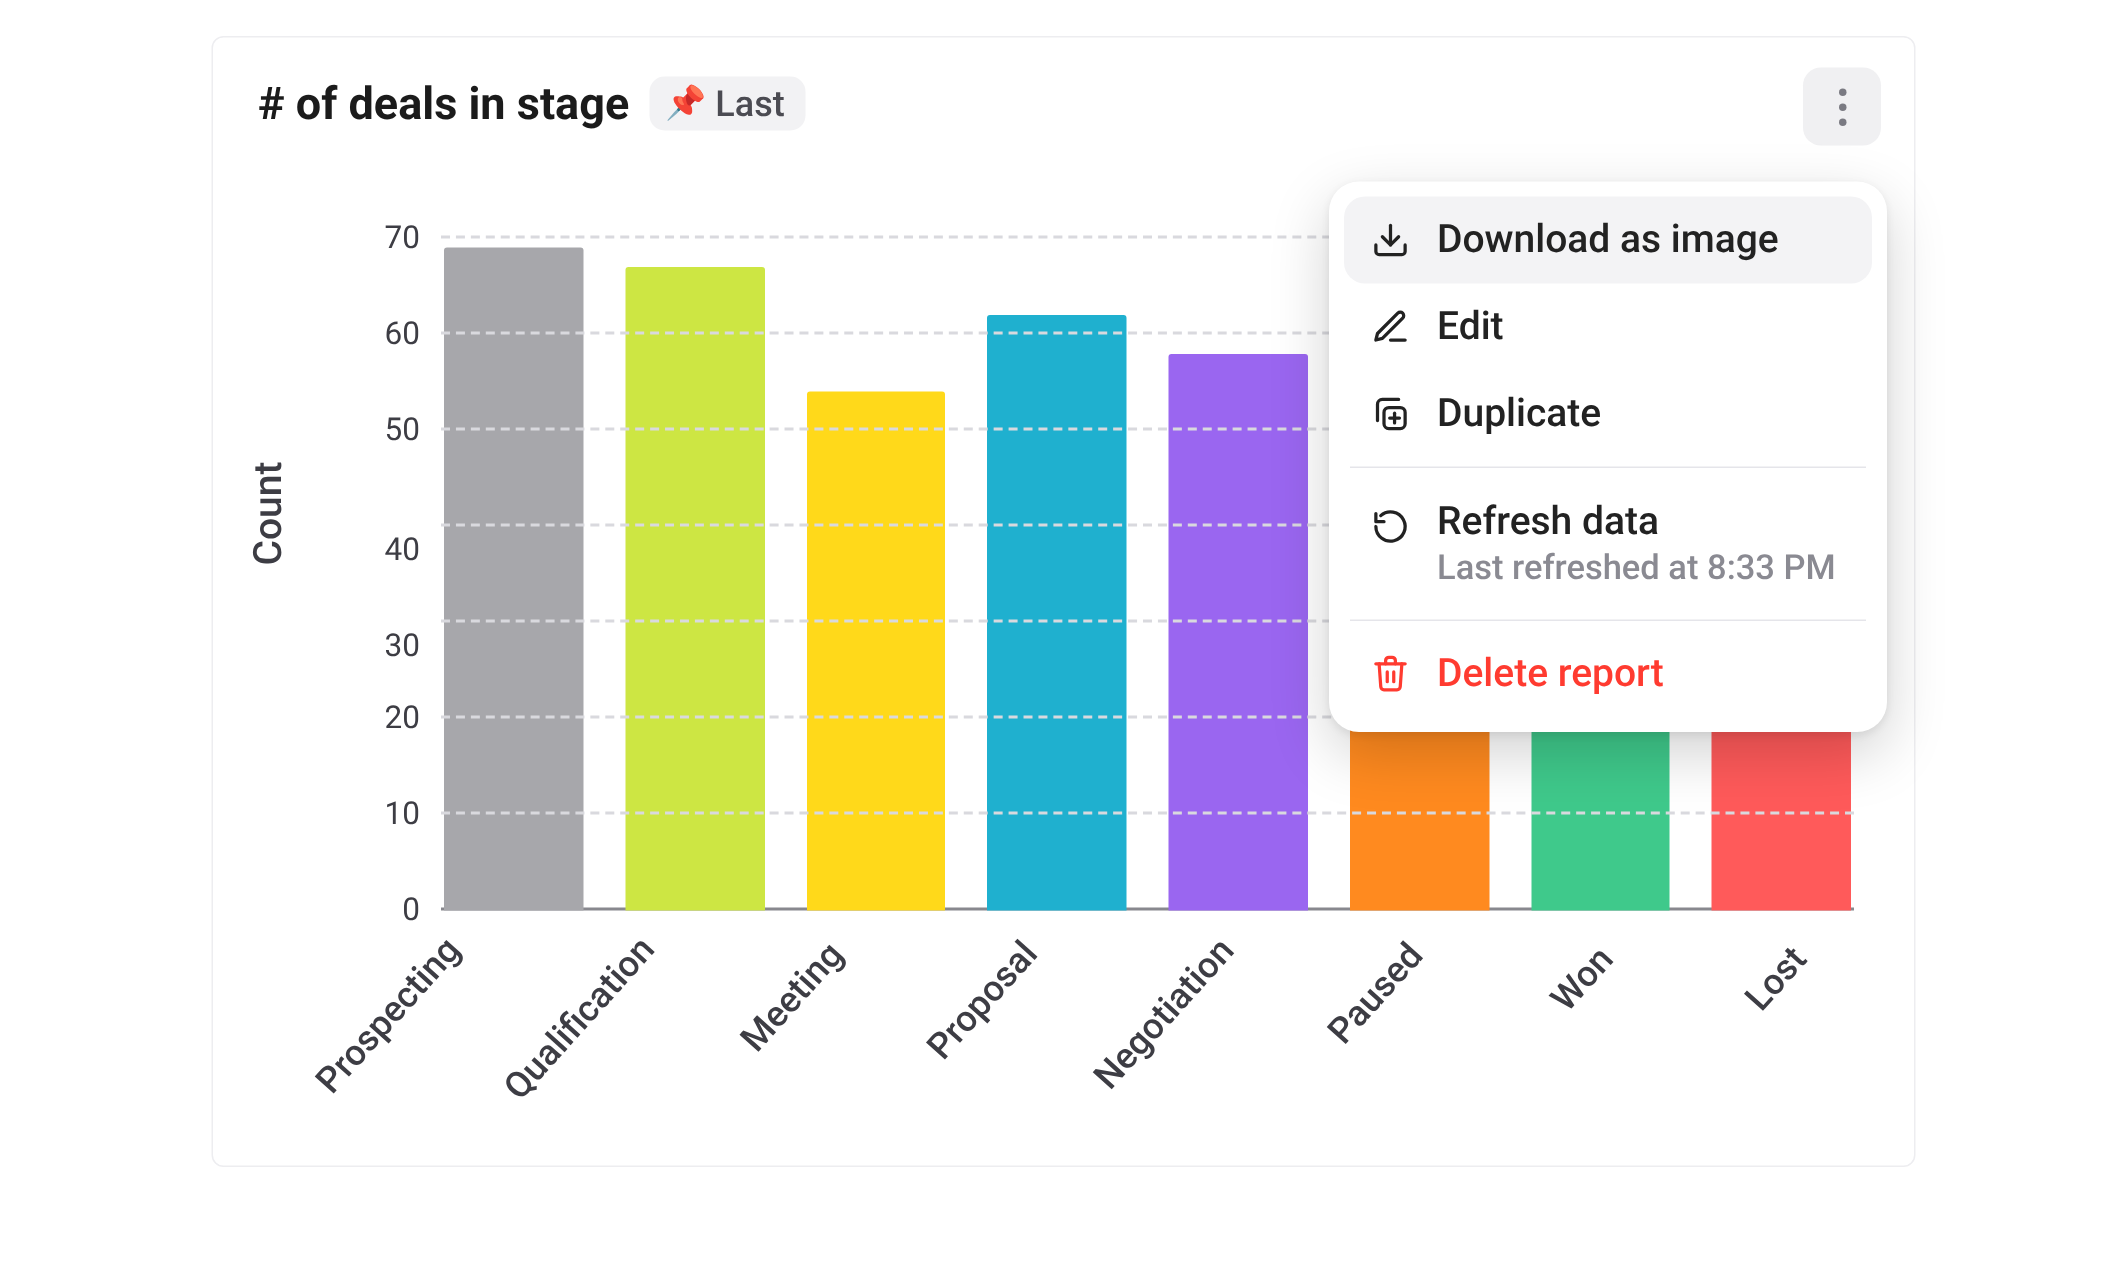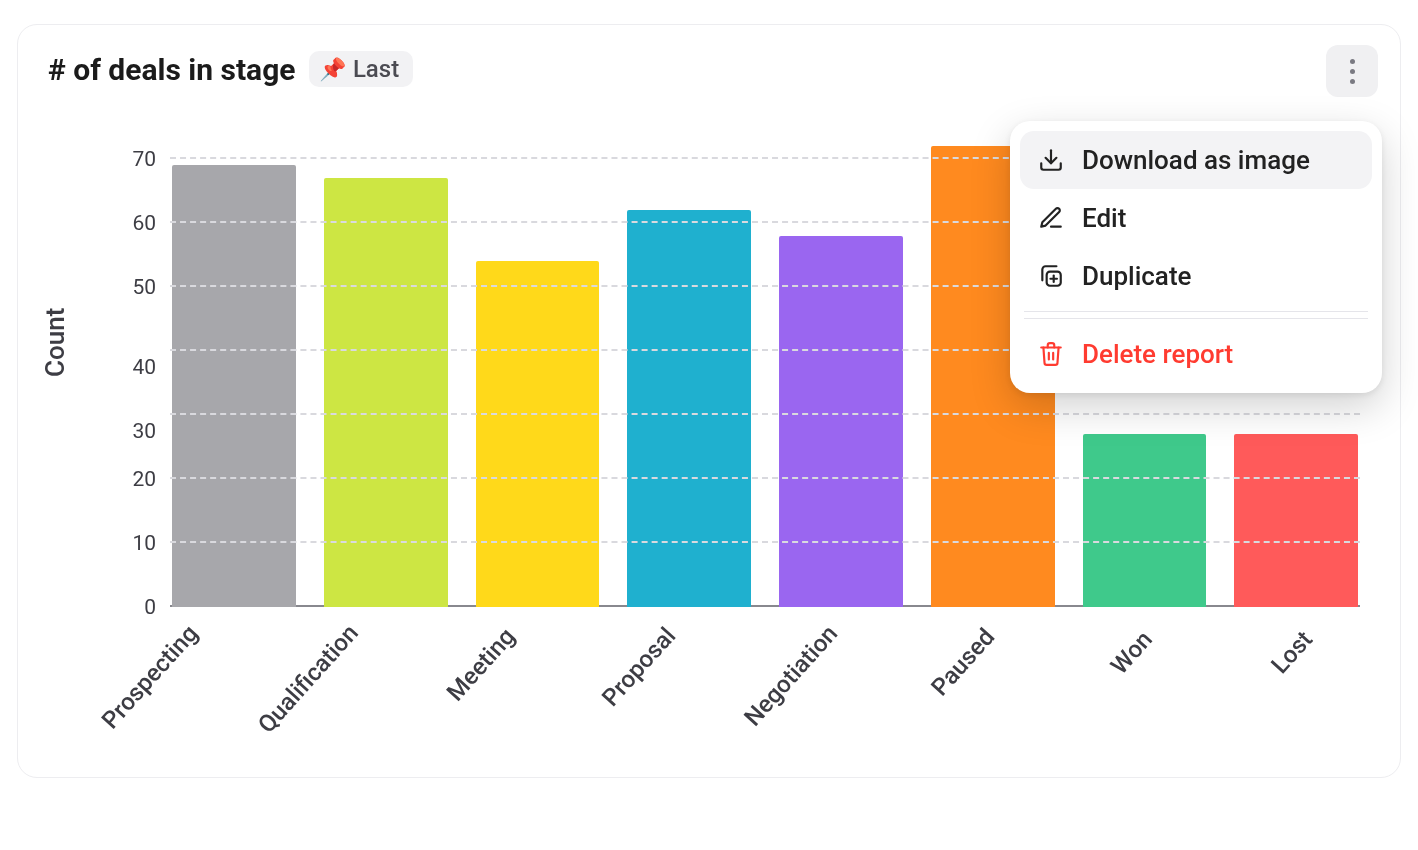--- a/index.html
+++ b/index.html
@@ -3,24 +3,24 @@
 <meta charset="utf-8">
 <style>
   * { box-sizing: border-box; }
   html, body {
     margin: 0; padding: 0;
     font-family: -apple-system, BlinkMacSystemFont, "Segoe UI", Roboto, Helvetica, Arial, sans-serif;
     background: #fff;
     color: #111;
   }
   .card {
-    width: 1384px;
+    width: 1136px;
     margin: 24px auto;
     border: 1px solid #ededf0;
-    border-radius: 20px;
+    border-radius: 8px;
     padding: 26px 30px 10px 30px;
     position: relative;
   }
   .card-header {
     display: flex;
     align-items: center;
     gap: 14px;
   }
   .card-title {
     font-size: 30px;
@@ -305,20 +305,32 @@
         <svg width="26" height="26" viewBox="0 0 24 24" fill="none" stroke="currentColor" stroke-width="2" stroke-linecap="round" stroke-linejoin="round">
             <rect x="8" y="8" width="13" height="13" rx="3"></rect>
             <path d="M4 16V6a3 3 0 0 1 3-3h10"></path>
             <line x1="14.5" y1="11.5" x2="14.5" y2="17.5"></line>
             <line x1="11.5" y1="14.5" x2="17.5" y2="14.5"></line>
           </svg>
       </span>
       <span>Duplicate</span>
     </div>
     <div class="menu-sep"></div>
+    <div class="menu-item twoline">
+      <span class="icon-slot" style="margin-top:4px;">
+        <svg width="26" height="26" viewBox="0 0 24 24" fill="none" stroke="currentColor" stroke-width="2" stroke-linecap="round" stroke-linejoin="round">
+            <path d="M3 12a9 9 0 1 0 3-6.7"></path>
+            <polyline points="3 4 3 9 8 9"></polyline>
+          </svg>
+      </span>
+      <span class="twoline-text">
+        <div class="line1">Refresh data</div>
+        <div class="line2">Last refreshed at 8:33 PM</div>
+      </span>
+    </div>
     <div class="menu-sep"></div>
     <div class="menu-item danger">
       <span class="icon-slot">
         <svg width="26" height="26" viewBox="0 0 24 24" fill="none" stroke="currentColor" stroke-width="2" stroke-linecap="round" stroke-linejoin="round">
             <polyline points="3 6 5 6 21 6"></polyline>
             <path d="M19 6l-1 14a2 2 0 0 1-2 2H8a2 2 0 0 1-2-2L5 6"></path>
             <path d="M10 11v6"></path>
             <path d="M14 11v6"></path>
             <path d="M9 6V4a2 2 0 0 1 2-2h2a2 2 0 0 1 2 2v2"></path>
           </svg>

